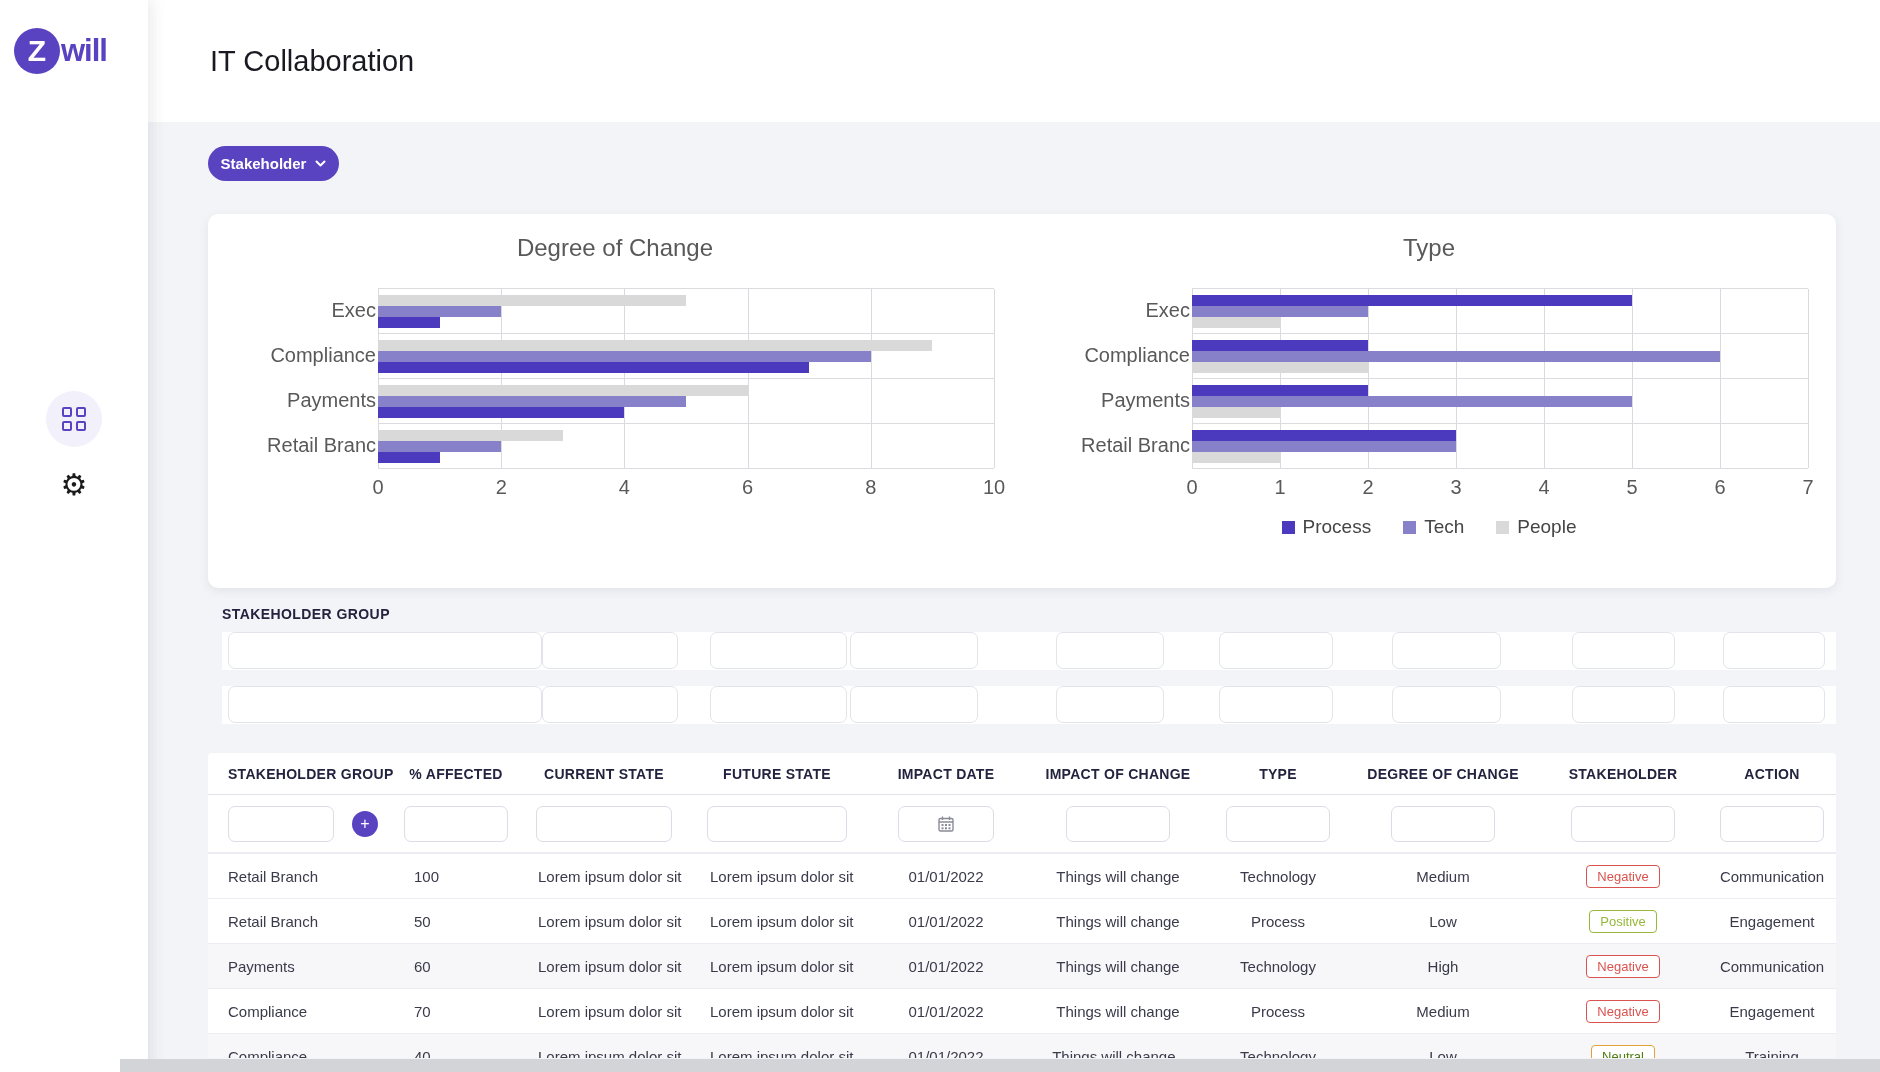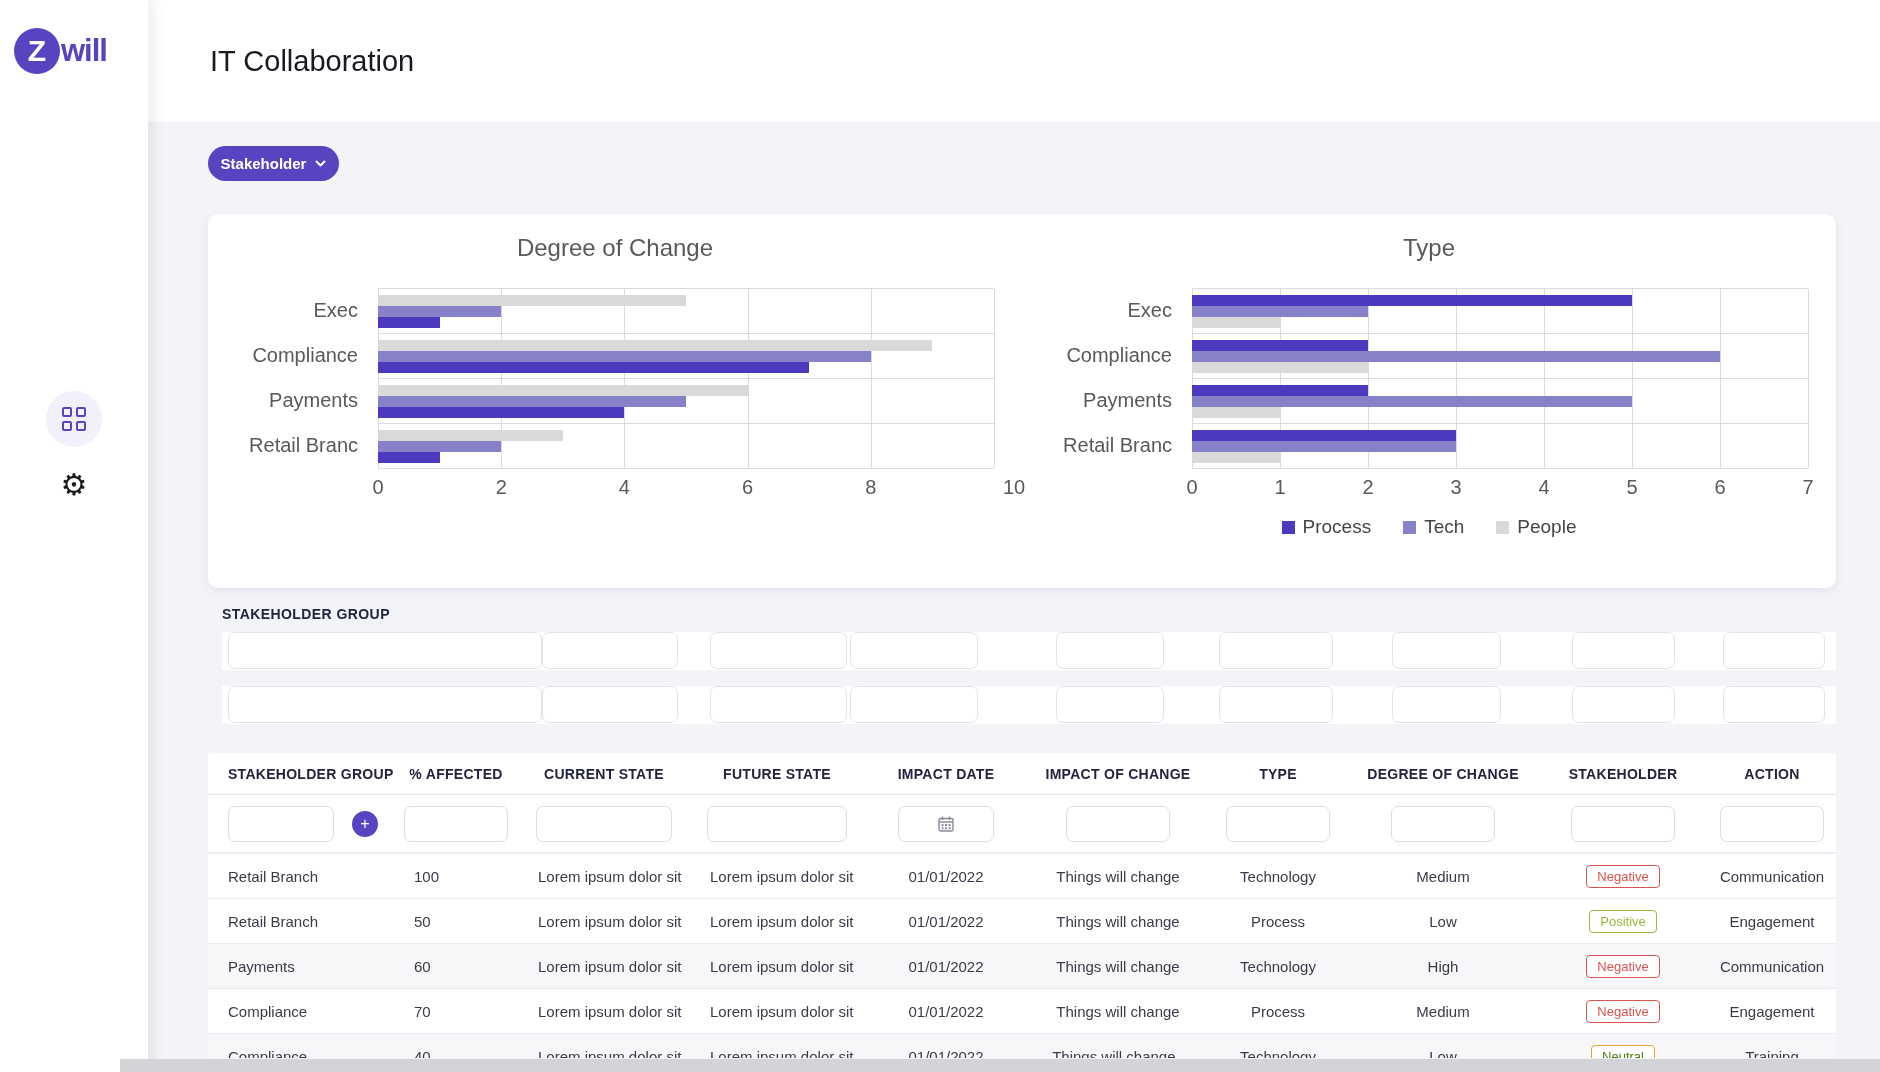--- a/index.html
+++ b/index.html
@@ -35,21 +35,21 @@
   .pill { margin-top:24px; height:35px; width:131px; border-radius:18px; background:#5a43c1; color:#fff;
           display:flex; align-items:center; justify-content:center; gap:9px; font-size:15px; font-weight:700; cursor:pointer; }
 
   
   .chart-card { margin-top:33px; height:374px; background:#fff; border-radius:10px;
                 box-shadow:0 3px 10px rgba(90,90,120,.10); display:flex; }
   .chart { width:50%; padding-top:20px; }
   .chart-title { text-align:center; font-size:24px; color:#595959; height:30px; }
   .chart-body { display:flex; margin-top:24px; padding-right:28px; }
   .ylabels { width:170px; }
-  .ylabel { height:45px; line-height:45px; text-align:right; padding-right:20px; font-size:20px; color:#595959; white-space:nowrap; }
+  .ylabel { height:45px; line-height:45px; text-align:right; padding-right:2px; font-size:20px; color:#595959; white-space:nowrap; }
   .plot { flex:1; position:relative; height:180px; border-top:1px solid #dcdce0; }
   .gridline { position:absolute; top:0; bottom:0; width:1px; background:#d9d9de; }
   .bar-group { position:relative; height:45px; border-bottom:1px solid #dcdce0; padding-top:6px; z-index:1; }
   .bar { height:11px; }
   .ticks { position:relative; height:36px; margin-left:170px; margin-right:28px; }
   .tick { position:absolute; top:8px; transform:translateX(-50%); font-size:20px; color:#595959; }
   .legend { display:flex; justify-content:center; gap:32px; margin-top:12px; }
   .legend-item { display:flex; align-items:center; gap:8px; font-size:19px; color:#454545; }
   .swatch { width:13px; height:13px; }
 
@@ -158,21 +158,21 @@
               <div class="bar" style="width: 10%; background: rgb(75, 58, 190);"></div>
             </div>
           </div>
       </div>
       <div class="ticks">
           <div class="tick" style="left: 0%;">0</div>
           <div class="tick" style="left: 20%;">2</div>
           <div class="tick" style="left: 40%;">4</div>
           <div class="tick" style="left: 60%;">6</div>
           <div class="tick" style="left: 80%;">8</div>
-          <div class="tick" style="left: 100%; margin-left: 20px;">10</div>
+          <div class="tick" style="left: 100%;">10</div>
         </div>
     </div>
     <div class="chart">
       <div class="chart-title">Type</div>
       <div class="chart-body">
         <div class="ylabels">
             <div class="ylabel">Exec</div>
             <div class="ylabel">Compliance</div>
             <div class="ylabel">Payments</div>
             <div class="ylabel">Retail Branc</div>

